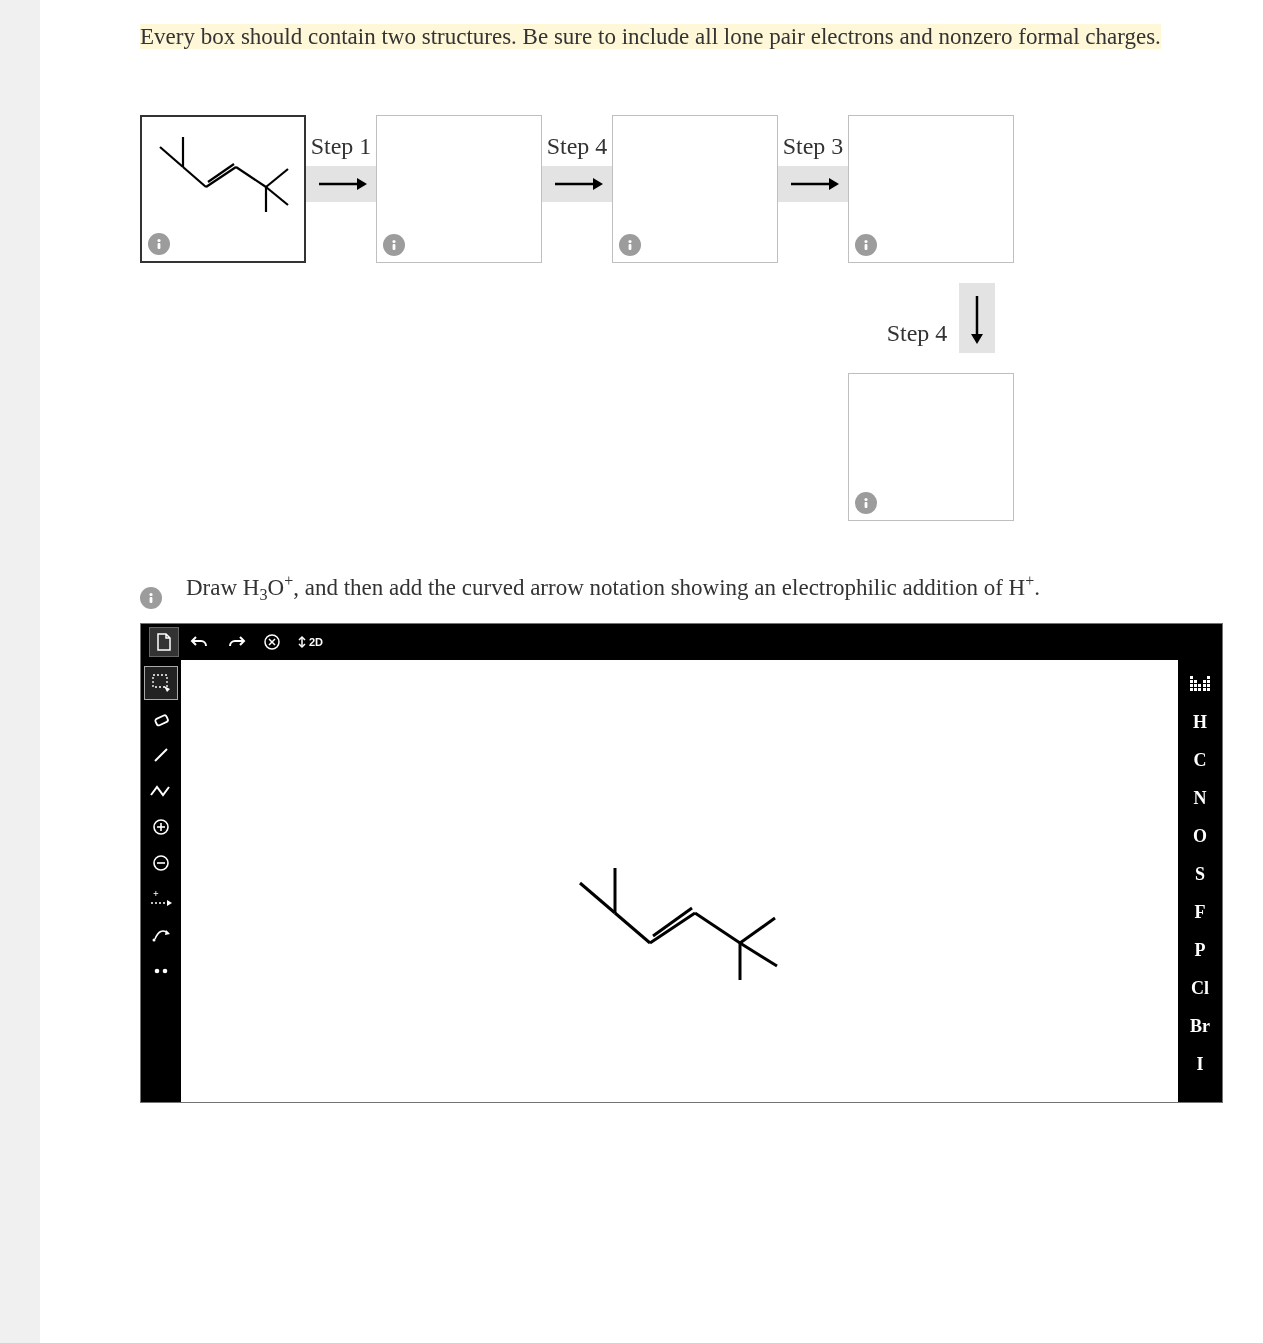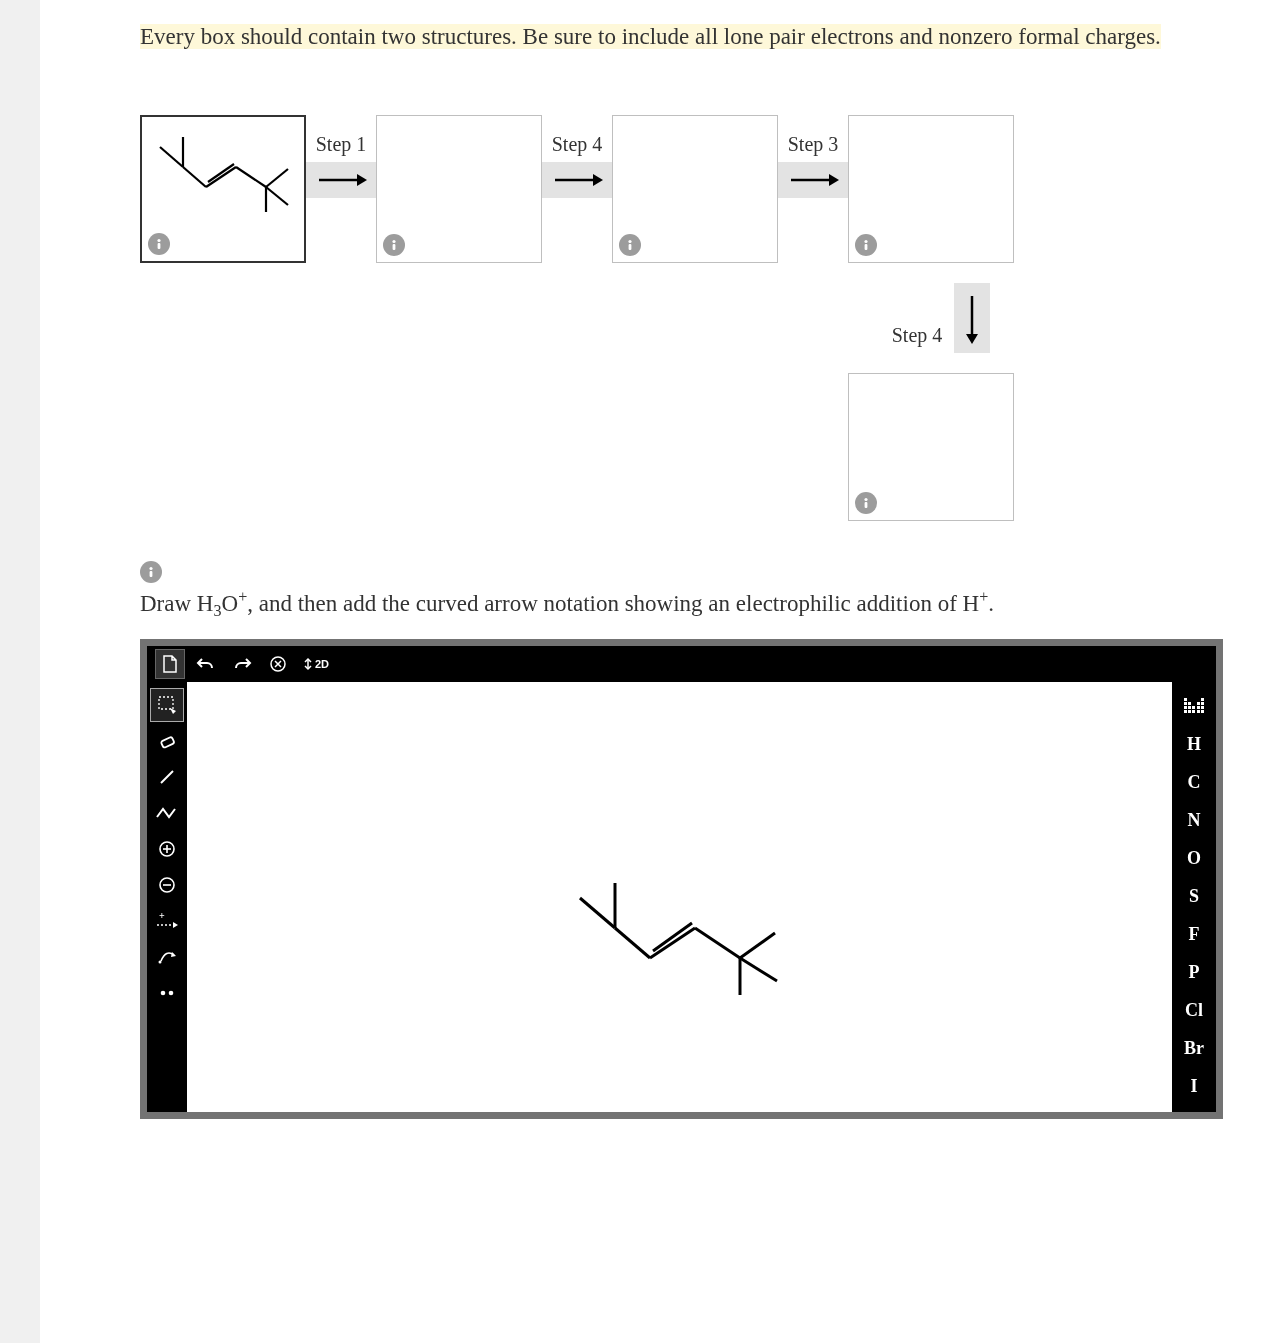--- a/index.html
+++ b/index.html
@@ -61,21 +61,21 @@
   }
   .info-badge svg { display:block; }
   .step-block {
     width: 70px;
     display: flex;
     flex-direction: column;
     align-items: center;
     margin-top: 18px;
   }
   .step-label {
-    font-size: 20px;
+    font-size: 24px;
     margin-bottom: 6px;
     font-family: Georgia, serif;
     color: #333;
   }
   .step-arrow-bg {
     background: #e3e3e3;
     width: 70px;
     height: 36px;
     display: flex;
     align-items: center;
@@ -98,42 +98,41 @@
     background: #e3e3e3;
     width: 36px;
     height: 70px;
     display: flex;
     align-items: center;
     justify-content: center;
     margin-left: 12px;
   }
   .hint-row {
     display: flex;
-    align-items: flex-start;
-    margin-top: 36px;
+    align-items: flex-end;
+    margin-top: 46px;
     margin-bottom: 14px;
-    flex-direction: column;
   }
   .hint-row .info-badge {
     position: static;
     flex-shrink: 0;
     margin-right: 24px;
     margin-top: 4px;
   }
   .hint-text {
     font-size: 23px;
     line-height: 1.75;
     color: #333;
   }
   sub { font-size: 0.7em; }
   sup { font-size: 0.7em; }
 
   
   .editor {
-    border: 7px solid #737373;
+    border: 1px solid #737373;
     background: #000;
     display: flex;
     flex-direction: column;
     height: 480px;
   }
   .editor-top {
     height: 36px;
     background: #000;
     display: flex;
     align-items: center;

